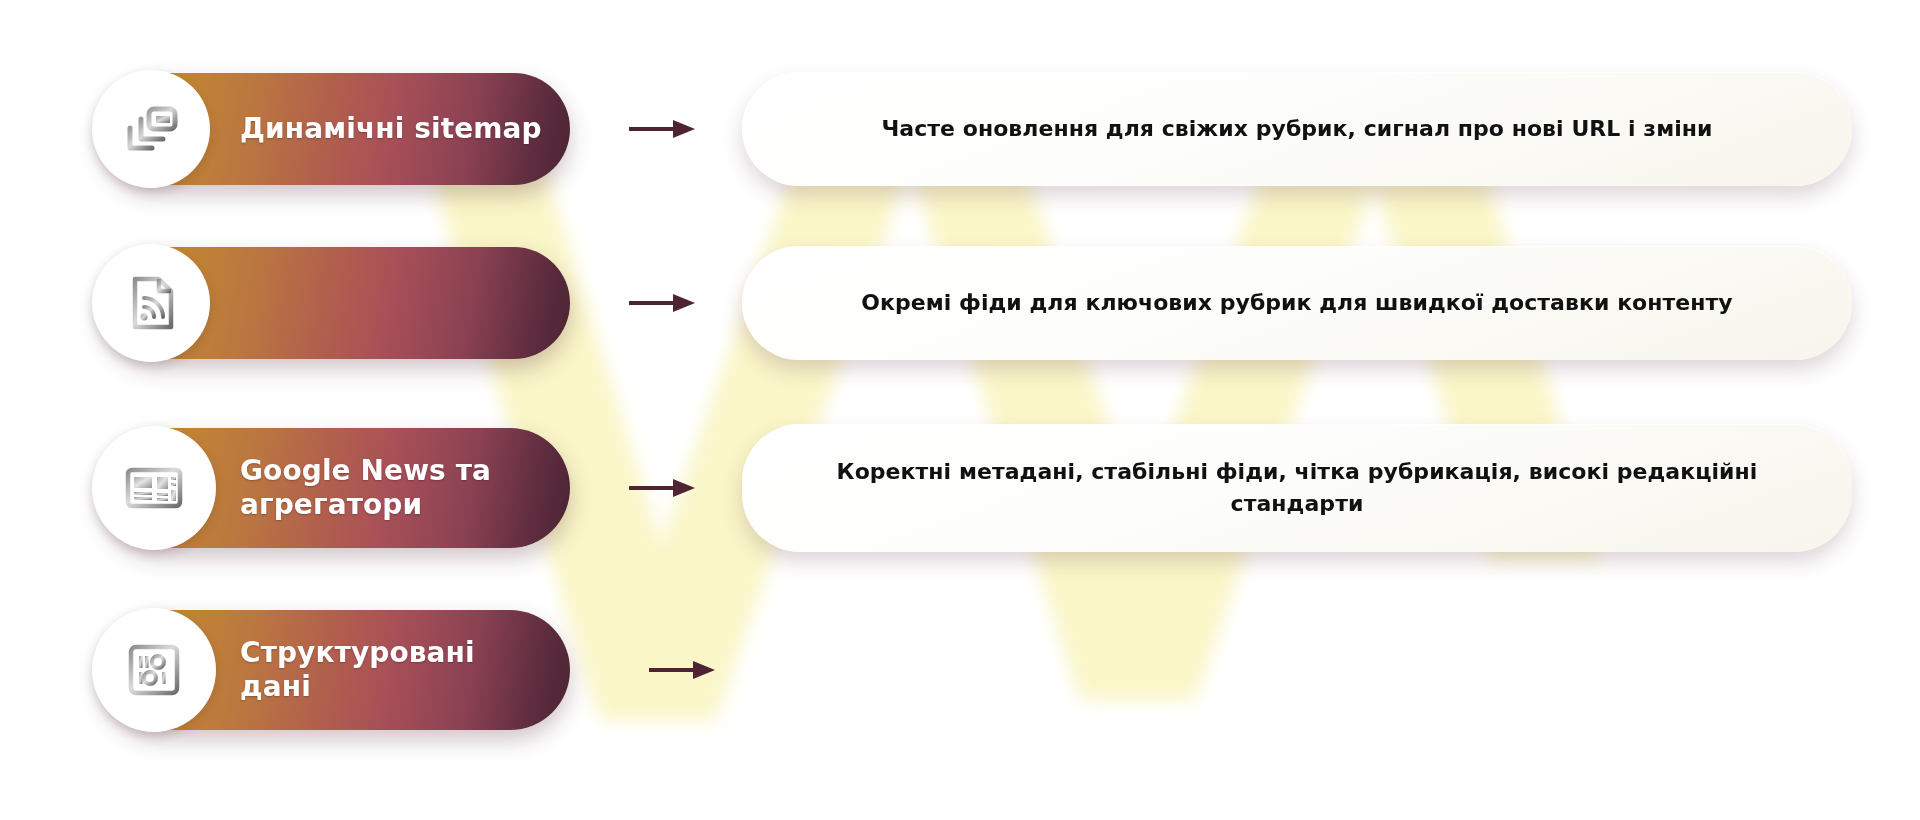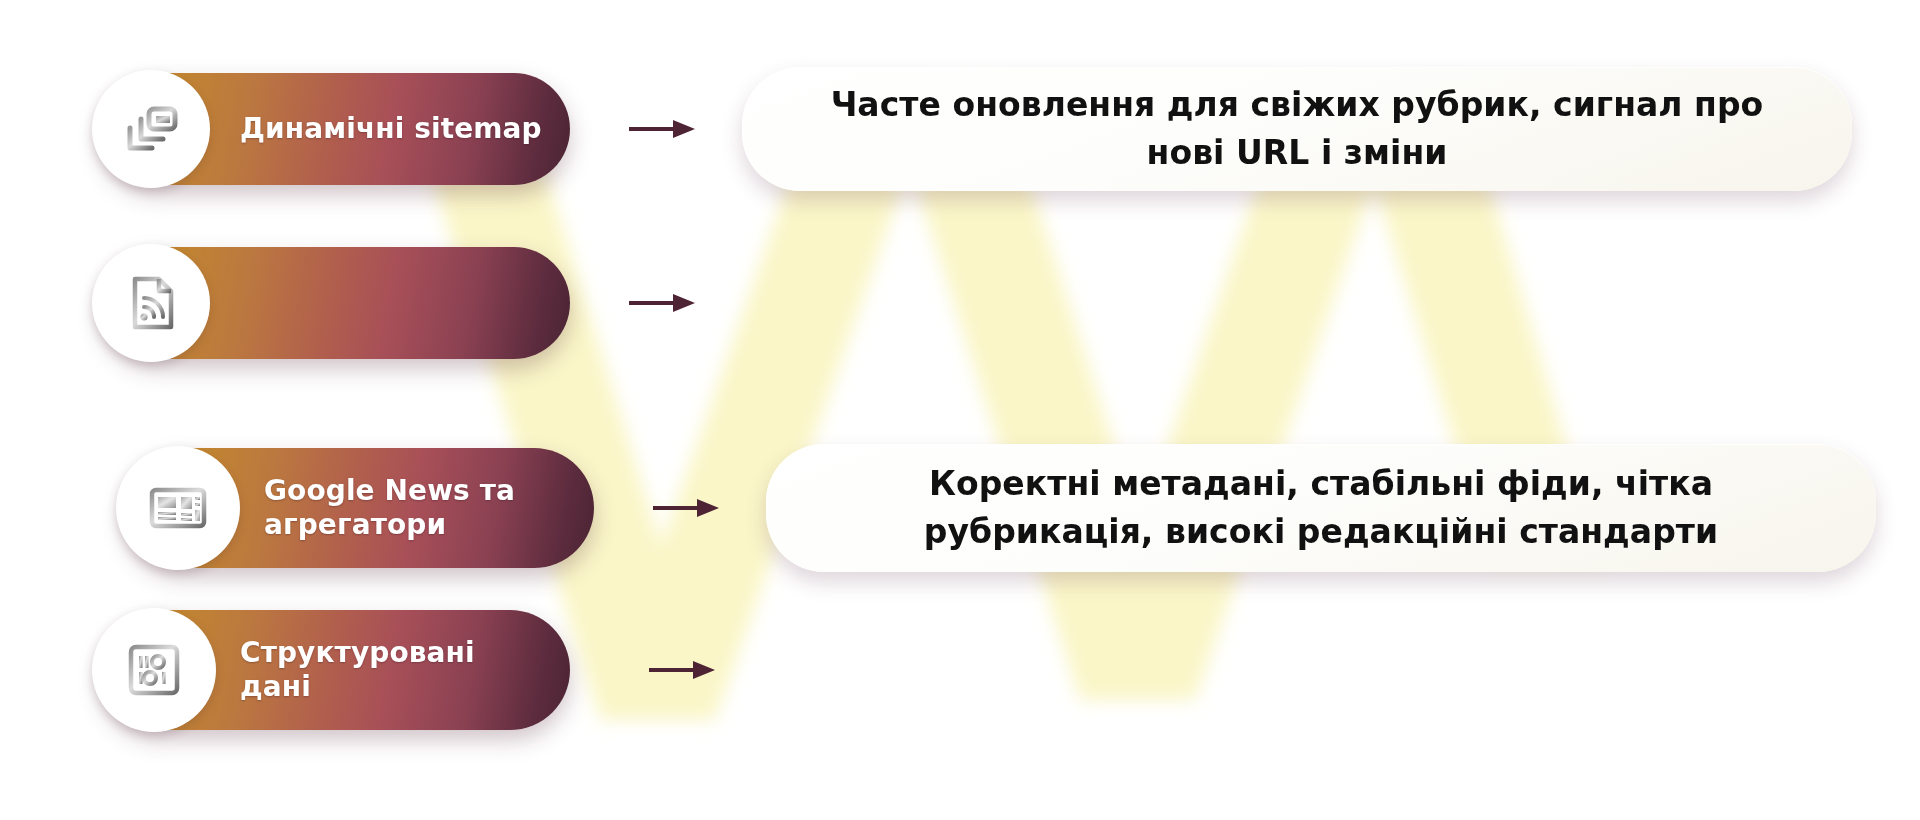--- a/index.html
+++ b/index.html
@@ -29,21 +29,21 @@
   .row {
     position:absolute;
     left:0;
     width:1920px;
     display:flex;
     align-items:center;
     z-index:2;
   }
   .row-0 { top:66px;  height:126px; }
   .row-1 { top:240px; height:126px; }
-  .row-2 { top:438px; height:140px;padding-left:24px; }
+  .row-2 { top:418px; height:140px; }
   .row-3 { top:600px; height:140px;gap:20px; }
 
   
   .pill {
     position:relative;
     margin-left:100px;
     width:470px;
     height:112px;
     border-radius:60px;
     background:linear-gradient(100deg,#c18f2b 0%, #c2872f 14%, #bb7740 32%, #b05d4e 50%, #a74f58 62%, #8a4152 78%, #5d2c3e 92%, #4a2433 100%);
@@ -105,21 +105,21 @@
     display:flex;
     align-items:center;
     justify-content:center;
     padding:14px 46px;
     text-align:center;
   }
   .row-2 .card, .row-3 .card { min-height:128px;text-align:center; }
 
   .card-text {
     color:#111111;
-    font-size:33px;
+    font-size:22px;
     font-weight:bold;
     line-height:1.46;
     letter-spacing:0.05px;
   }
 </style>
 </head>
 <body>
 
 <div id="stage">
 
@@ -186,20 +186,23 @@
           <path d="M25,27 A19,19 0 0 1 44,46" fill="none" stroke="url(#g2)" stroke-width="4" stroke-linecap="round"></path>
         </svg>
       </span>
     </div>
     <div class="arrow">
       <svg viewBox="0 0 70 26" xmlns="http://www.w3.org/2000/svg">
         <line x1="2" y1="13" x2="50" y2="13" stroke="#4e2434" stroke-width="4"></line>
         <polygon points="46,4 68,13 46,22" fill="#4e2434"></polygon>
       </svg>
     </div>
+    <div class="card">
+      <span class="card-text">Окремі фіди для ключових рубрик для швидкої доставки контенту</span>
+    </div>
   </div>
 
   <div class="row row-2">
     <div class="pill">
       <span class="pill-icon">
         <svg viewBox="0 0 64 64" xmlns="http://www.w3.org/2000/svg">
           <defs>
             <linearGradient id="g3" x1="0" y1="0" x2="1" y2="1">
               <stop offset="0%" stop-color="#8d8d8d"></stop>
               <stop offset="45%" stop-color="#dcdcdc"></stop>

